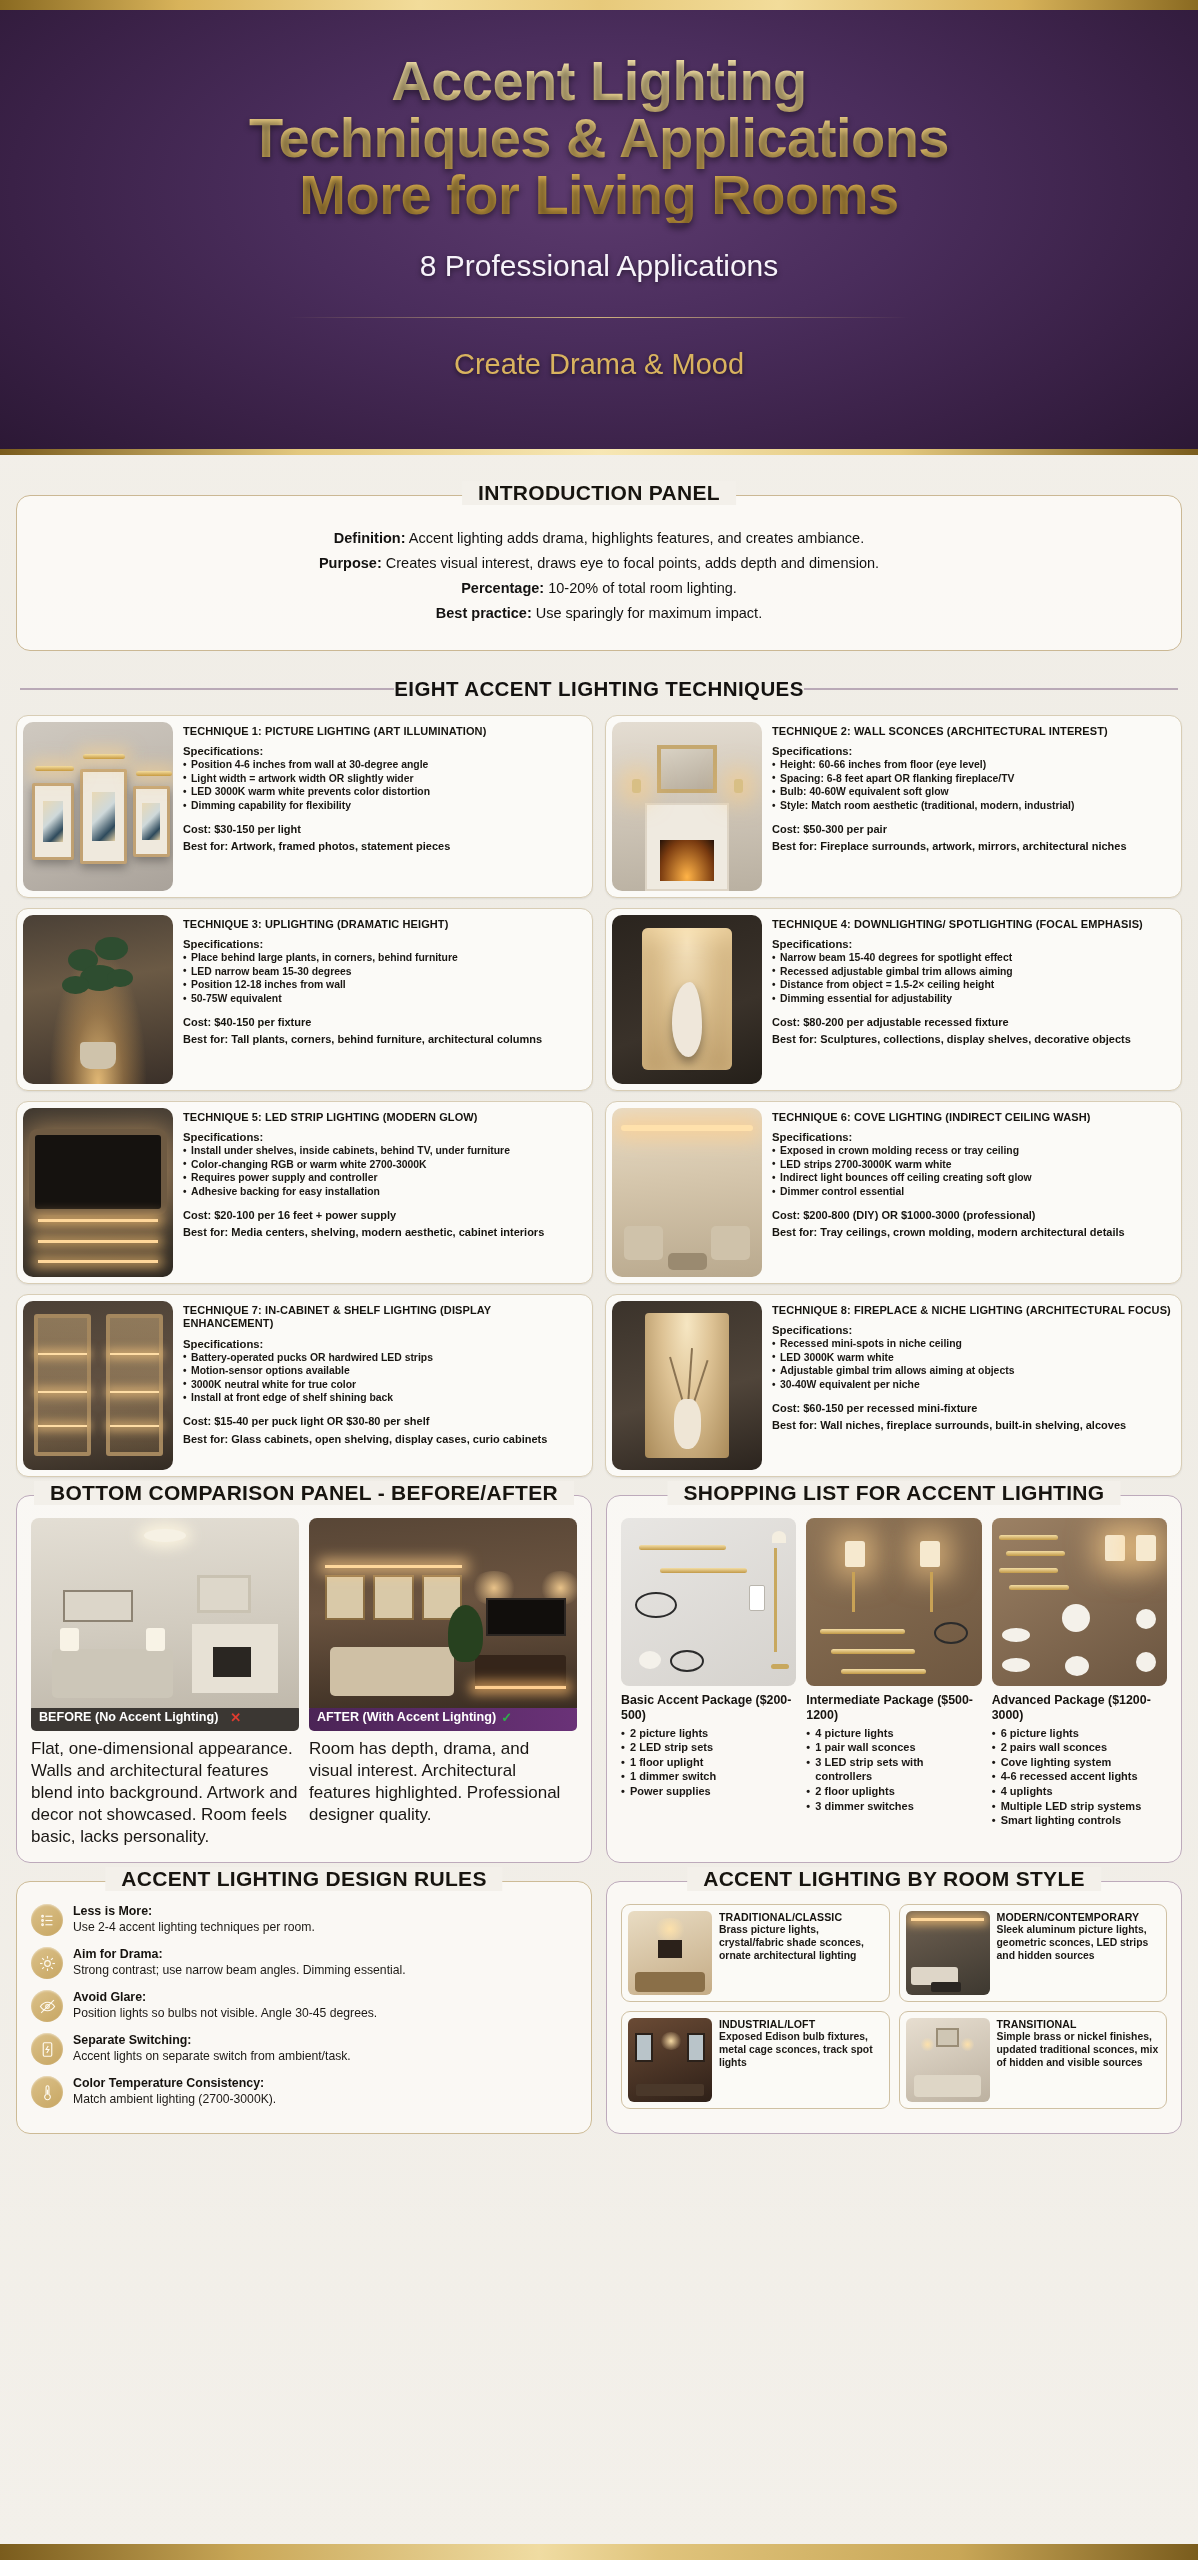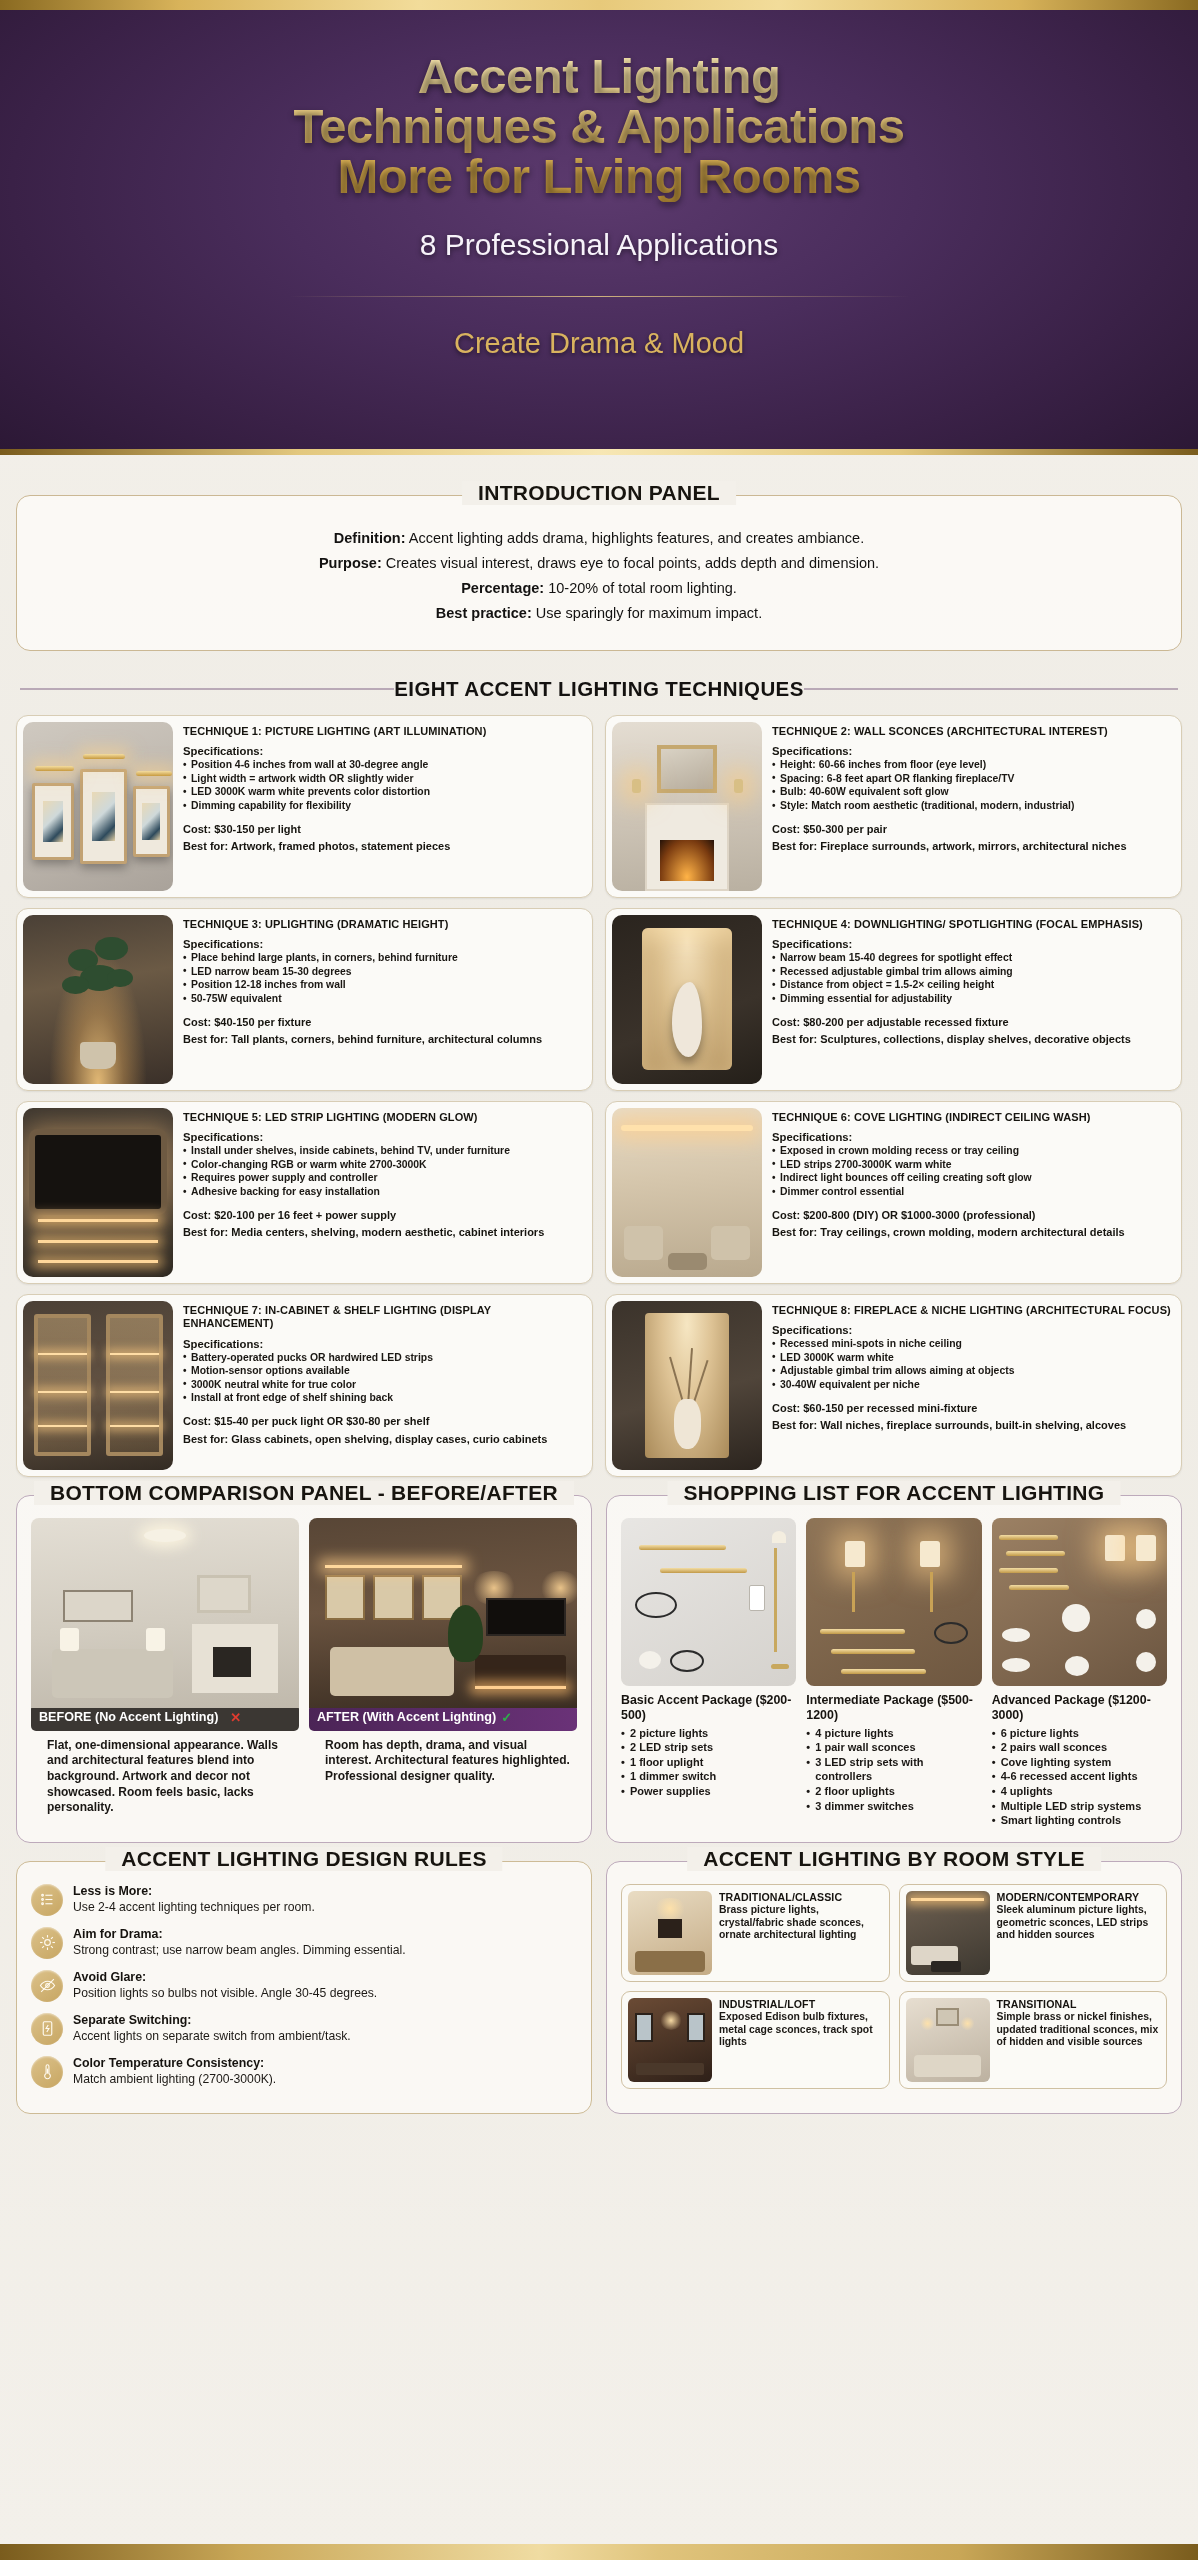--- a/index.html
+++ b/index.html
@@ -29,21 +29,21 @@
     text-align: center;
     padding-top: 42px;
     overflow: hidden;
   }
   .header::after{
     content:"";
     position:absolute; left:0; right:0; bottom:0; height:6px;
     background: linear-gradient(90deg,#7a5c1d,#e3c87e,#f7e7b4,#e3c87e,#7a5c1d);
   }
   .hdr-title {
-    font-size: 49px;
+    font-size: 56px;
     font-weight: bold;
     line-height: 1.02;
     letter-spacing: -0.5px;
     background: linear-gradient(180deg,#fbeab4 0%,#edcf84 40%,#d9ae51 75%,#c89a3d 100%);
     -webkit-background-clip: text;
     background-clip: text;
     color: transparent;
     text-shadow: 0 3px 6px rgba(0,0,0,0.45);
     padding: 0 40px;
   }
@@ -279,26 +279,25 @@
     display: flex;
     align-items: center;
     gap: 5px;
   }
   .ba-label.before { background: #3b3733; gap: 12px; }
   .ba-label.after  { background: linear-gradient(90deg,#4b2456,#6a3278); }
   .ba-mark { font-size: 13px; }
   .ba-mark.x { color: #e03b2f; }
   .ba-mark.c { color: #2fae4a; }
   .ba-text {
-    font-size: 12px;
-    font-weight: bold;
+    font-size: 17px;
+    font-weight: normal;
     line-height: 1.3;
     color: #1a1714;
     margin-top: 7px;
-    margin-left: 16px;
   }
 
   
   .shop-grid { display: grid; grid-template-columns: 1fr 1fr 1fr; gap: 10px; }
   .shop-photo { height: 168px; border-radius: 8px; position: relative; overflow: hidden; }
   .sp1 { background: linear-gradient(150deg,#e8e6e3,#d5d2cd); }
   .sp2 { background: linear-gradient(150deg,#8e7457,#6e5740); }
   .sp3 { background: linear-gradient(150deg,#9c8164,#6b5540); }
   .shop-photo .gbar { position:absolute; height:5px; border-radius:3px; background:linear-gradient(180deg,#f3dda5,#c29a48); }
   .shop-photo .sc { position:absolute; width:20px; height:26px; border-radius:3px 3px 2px 2px;

